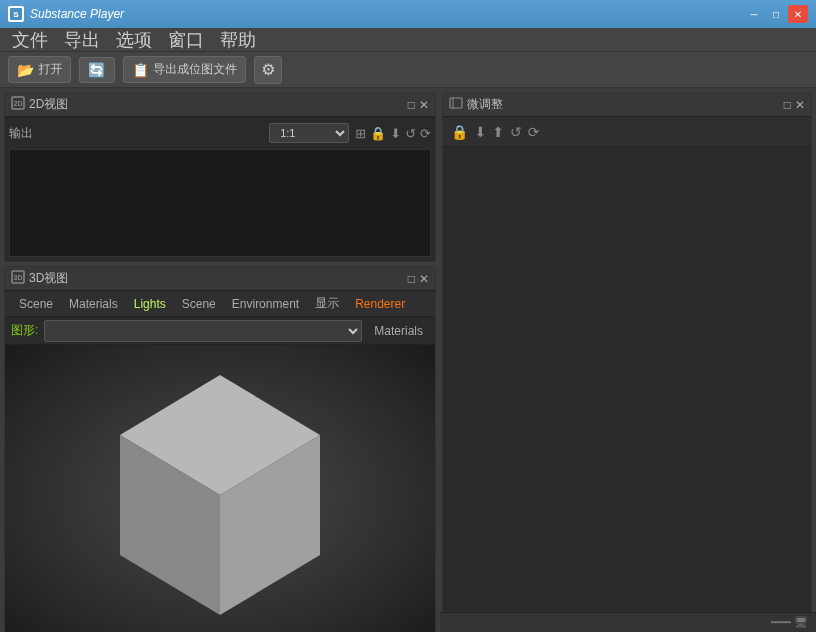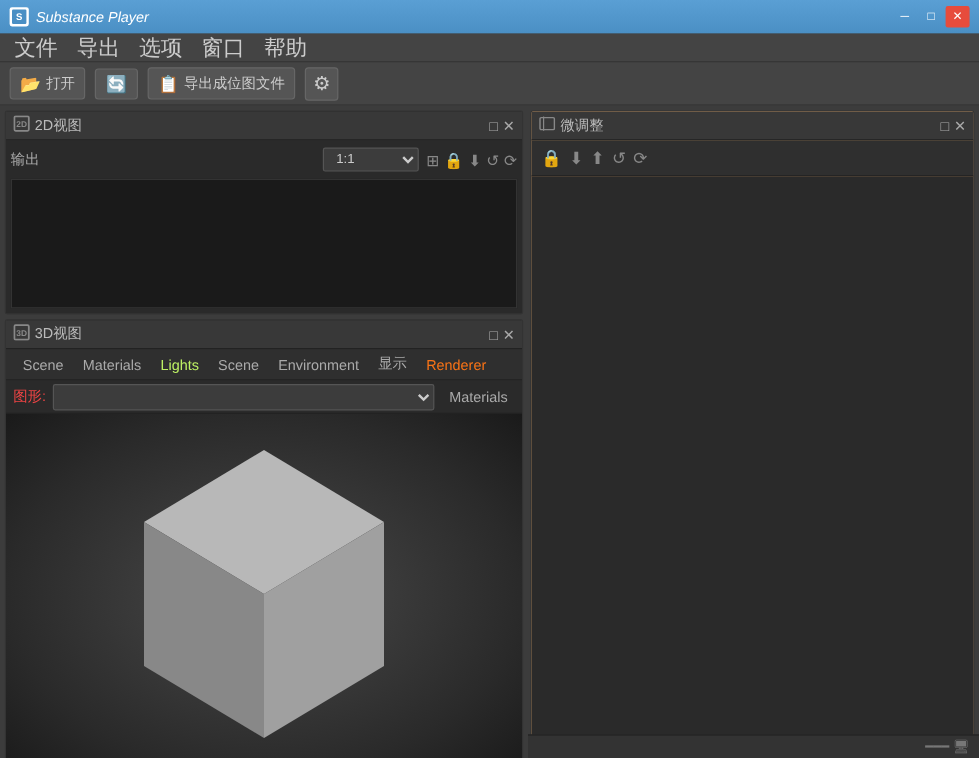--- a/index.html
+++ b/index.html
@@ -256,21 +256,21 @@
       height: 28px;
       display: flex;
       align-items: center;
       padding: 0 6px;
       background: #2a2a2a;
       border-bottom: 1px solid #222;
       gap: 6px;
       flex-shrink: 0;
     }
     .scene-label {
-      color: #ef4444;
+      color: #84cc16;
       font-size: 12px;
     }
     .scene-select {
       flex: 1;
       background: #3c3c3c;
       border: 1px solid #555;
       color: #ccc;
       font-size: 11px;
       padding: 2px 4px;
       border-radius: 2px;

